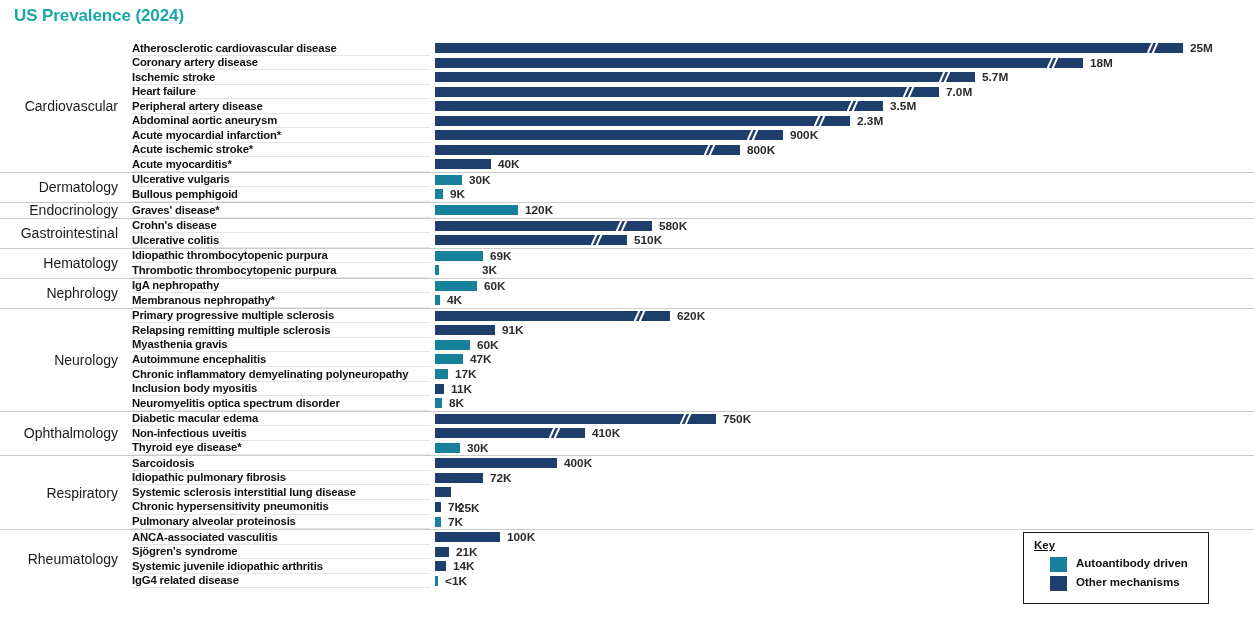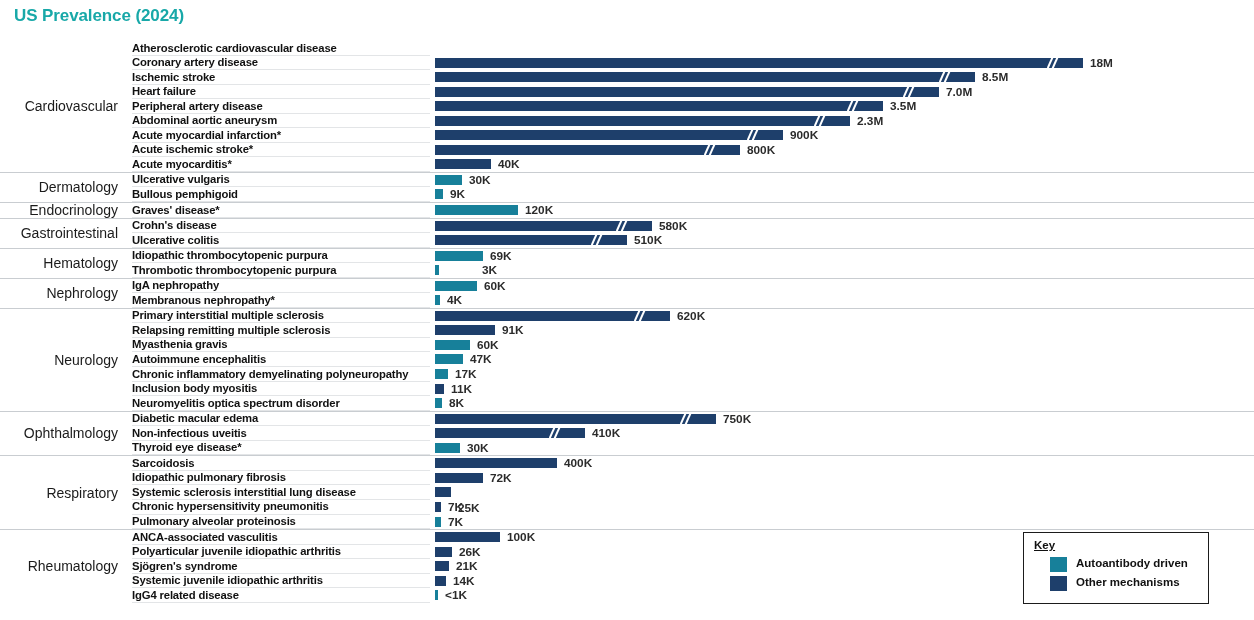--- a/index.html
+++ b/index.html
@@ -159,37 +159,42 @@
 
   <div class="title" style="color: rgb(24, 168, 168);">US Prevalence (2024)</div>
 
   <div class="chart" id="chart">
       <div class="group">
         <div class="group-label">Cardiovascular</div>
         <div class="rows">
           <div class="row">
             <div class="row-sep"></div>
             <div class="disease">Atherosclerotic cardiovascular disease</div>
+            <div class="bar-area">
+              <div class="bar navy" style="width: 748px; background: rgb(30, 63, 107);"></div>
+              <div class="brk" style="left: 712px;"></div>
+              <div class="val" style="left: 755px;">25M</div>
+            </div>
           </div>
           <div class="row">
             <div class="row-sep"></div>
             <div class="disease">Coronary artery disease</div>
             <div class="bar-area">
               <div class="bar navy" style="width: 648px; background: rgb(30, 63, 107);"></div>
               <div class="brk" style="left: 612px;"></div>
               <div class="val" style="left: 655px;">18M</div>
             </div>
           </div>
           <div class="row">
             <div class="row-sep"></div>
             <div class="disease">Ischemic stroke</div>
             <div class="bar-area">
               <div class="bar navy" style="width: 540px; background: rgb(30, 63, 107);"></div>
               <div class="brk" style="left: 504px;"></div>
-              <div class="val" style="left: 547px;">8.5M</div>
+              <div class="val" style="left: 547px;">5.7M</div>
             </div>
           </div>
           <div class="row">
             <div class="row-sep"></div>
             <div class="disease">Heart failure</div>
             <div class="bar-area">
               <div class="bar navy" style="width: 504px; background: rgb(30, 63, 107);"></div>
               <div class="brk" style="left: 468px;"></div>
               <div class="val" style="left: 511px;">7.0M</div>
             </div>
@@ -337,21 +342,21 @@
               <div class="val" style="left: 12px;">4K</div>
             </div>
           </div>
         </div>
       </div>
       <div class="group">
         <div class="group-label">Neurology</div>
         <div class="rows">
           <div class="row">
             <div class="row-sep"></div>
-            <div class="disease">Primary interstitial multiple sclerosis</div>
+            <div class="disease">Primary progressive multiple sclerosis</div>
             <div class="bar-area">
               <div class="bar navy" style="width: 235px; background: rgb(30, 63, 107);"></div>
               <div class="brk" style="left: 199px;"></div>
               <div class="val" style="left: 242px;">620K</div>
             </div>
           </div>
           <div class="row">
             <div class="row-sep"></div>
             <div class="disease">Relapsing remitting multiple sclerosis</div>
             <div class="bar-area">
@@ -479,28 +484,20 @@
       </div>
       <div class="group">
         <div class="group-label">Rheumatology</div>
         <div class="rows">
           <div class="row">
             <div class="row-sep"></div>
             <div class="disease">ANCA-associated vasculitis</div>
             <div class="bar-area">
               <div class="bar navy" style="width: 65px; background: rgb(30, 63, 107);"></div>
               <div class="val" style="left: 72px;">100K</div>
-            </div>
-          </div>
-          <div class="row">
-            <div class="row-sep"></div>
-            <div class="disease">Polyarticular juvenile idiopathic arthritis</div>
-            <div class="bar-area">
-              <div class="bar navy" style="width: 17px; background: rgb(30, 63, 107);"></div>
-              <div class="val" style="left: 24px;">26K</div>
             </div>
           </div>
           <div class="row">
             <div class="row-sep"></div>
             <div class="disease">Sjögren's syndrome</div>
             <div class="bar-area">
               <div class="bar navy" style="width: 14px; background: rgb(30, 63, 107);"></div>
               <div class="val" style="left: 21px;">21K</div>
             </div>
           </div>

